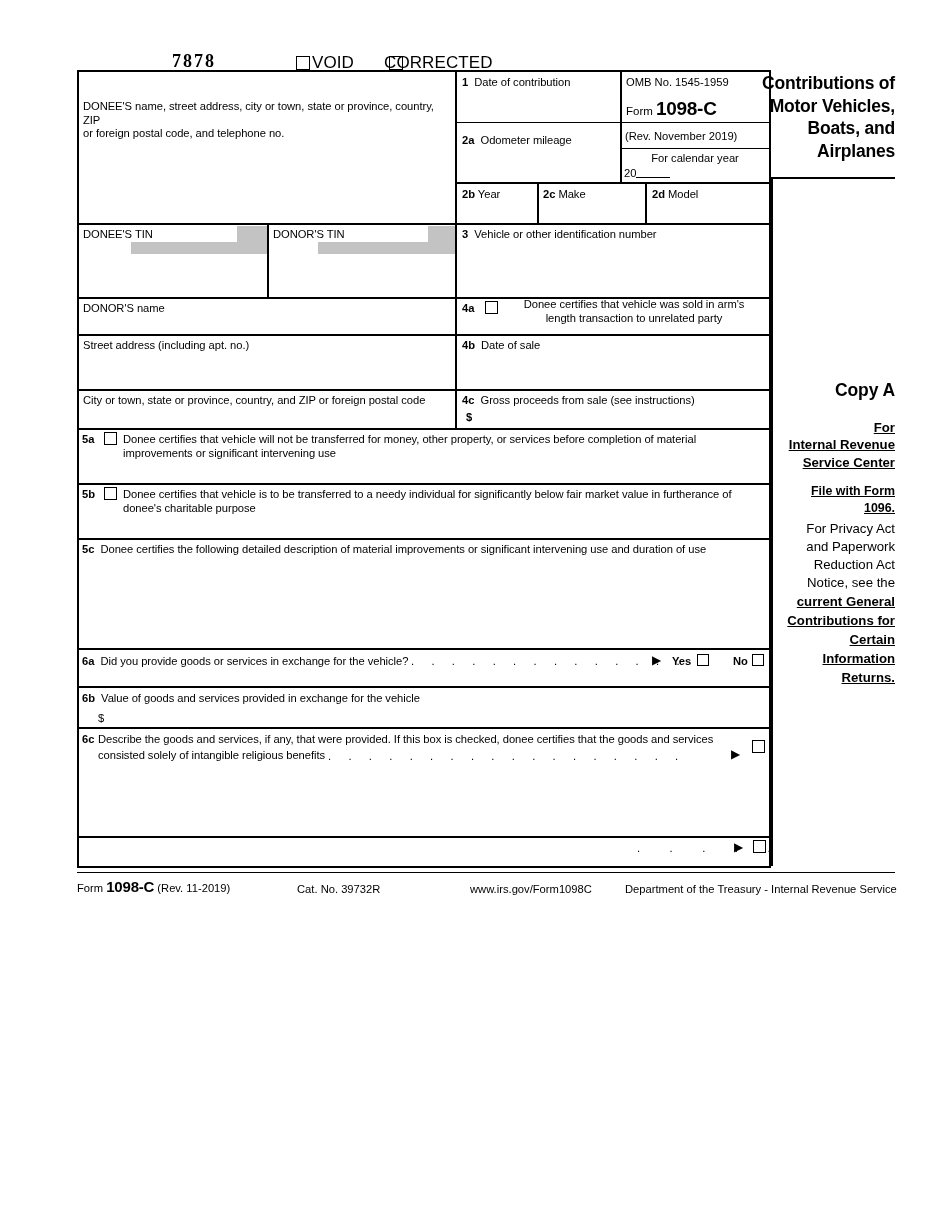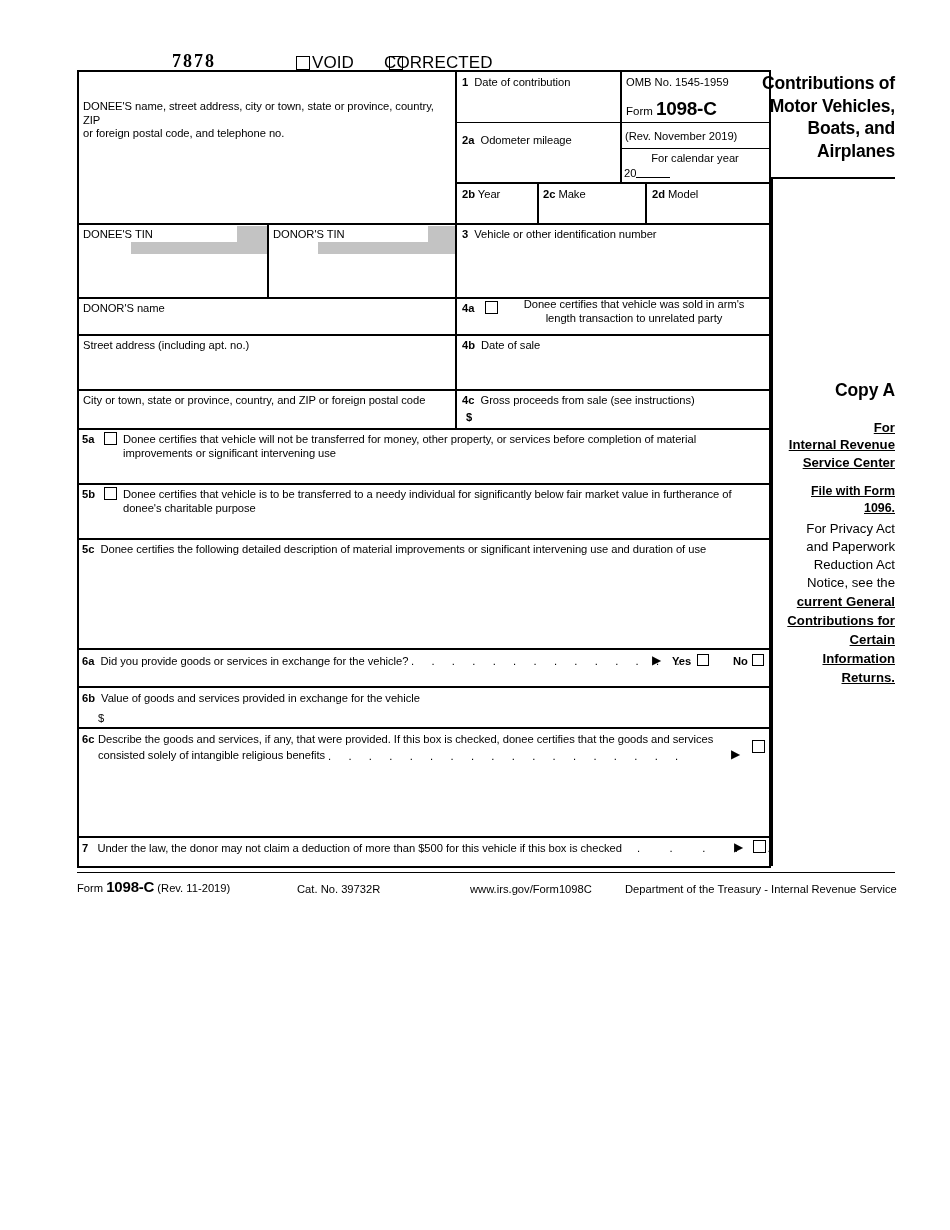--- a/index.html
+++ b/index.html
@@ -349,24 +349,20 @@
 
   <div class="fld" style="left:82px; top:733px;">
     <span class="num">6c</span>
   </div>
   <div class="fld" style="left:98px; top:733px; width:665px;">Describe the goods and services, if any, that were provided. If this box is checked, donee certifies that the goods and services</div>
   <div class="fld" style="left:98px; top:749px;">consisted solely of intangible religious benefits</div>
   <div class="leader" style="left:328px; top:750px;">. . . . . . . . . . . . . . . . . .</div>
   <div class="arrow" style="left:731px; top:748px;">▶</div>
   <div class="cbox" style="left:752px; top:740px;"></div>
 
-  <div class="fld" style="left:82px; top:842px;">
-    <span class="num">7</span>
-    &nbsp;&nbsp;<span>Under the law, the donor may not claim a deduction of more than $500 for this vehicle if this box is checked</span>
-  </div>
   <div class="leader2" style="left:637px; top:842px;">. . . . .</div>
   <div class="arrow" style="left:734px; top:841px;">▶</div>
   <div class="cbox" style="left:753px; top:840px;"></div>
 
   <div class="copya">Copy A</div>
 
   <div class="copycol b" style="top:420px;">For</div>
   <div class="copycol b" style="top:437px;">Internal Revenue</div>
   <div class="copycol b" style="top:455px;">Service Center</div>
 

